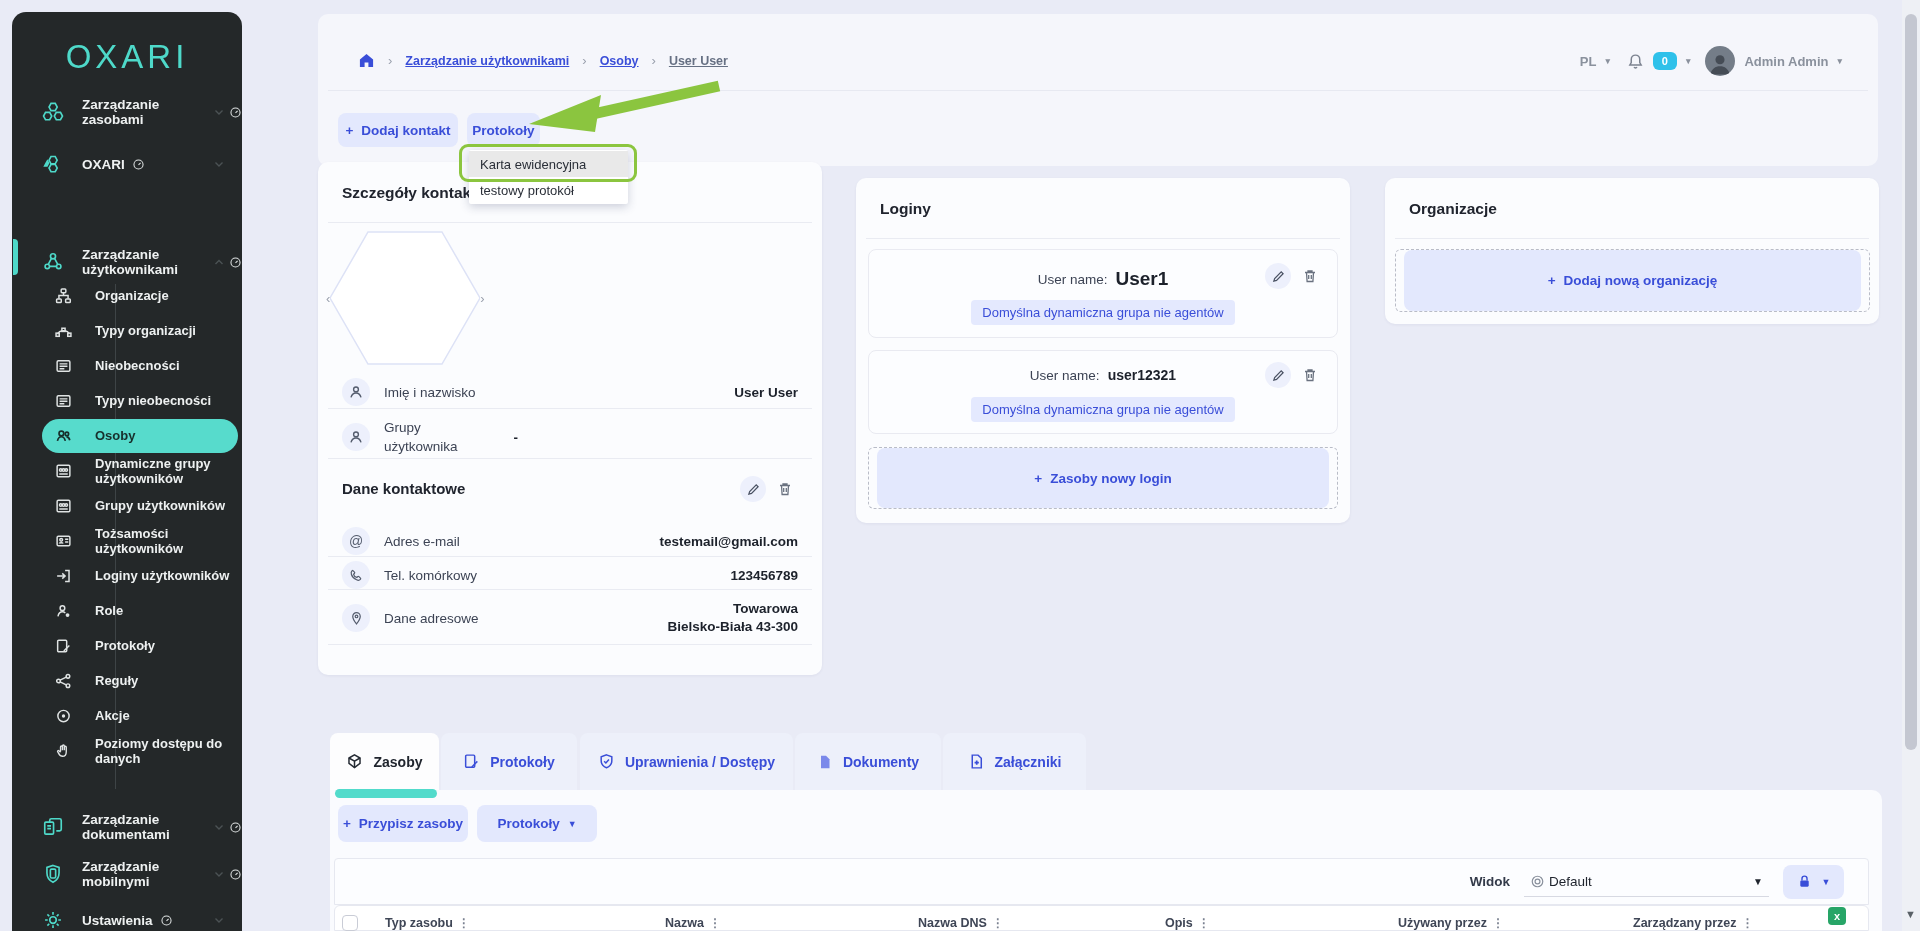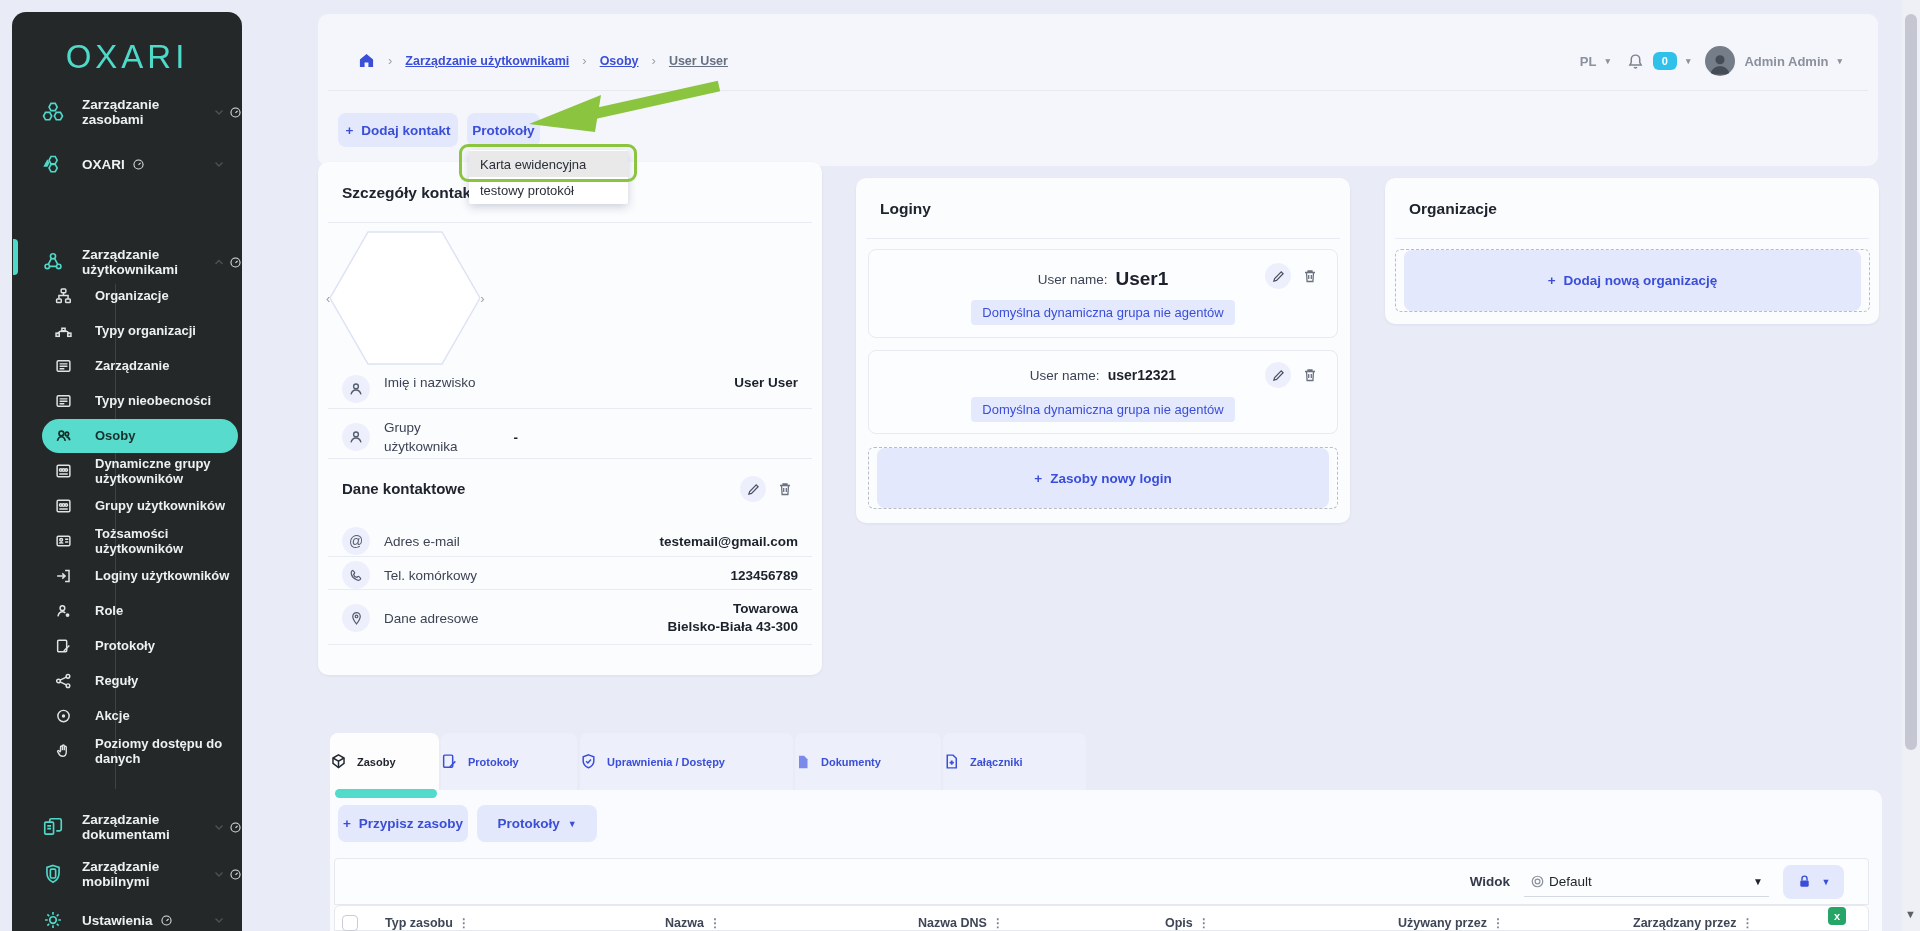--- a/index.html
+++ b/index.html
@@ -57,21 +57,21 @@
   .f-label{font-size:13.5px;color:#3c4354}
   .f-value{font-size:13.5px;font-weight:700;color:#1c212b}
   .iconbtn{width:26px;height:26px;border-radius:50%;background:#edf0fc;display:flex;align-items:center;justify-content:center;cursor:pointer;color:#4a5263}
   .iconbtn.plain{background:transparent;color:#6a7280}
   .pill-badge{background:#e4e9fe;color:#3a4ed8;font-size:13px;padding:5px 11px;border-radius:4px;white-space:nowrap}
   .dashed-box{position:absolute;border:1.5px dashed #b9bcc7;border-radius:6px;display:flex;align-items:center;justify-content:center}
   .dashed-box .lav-btn{width:100%;height:100%;margin:8px}
   .login-box{position:absolute;left:12px;width:470px;border:1px solid #e9eaf1;border-radius:8px;background:#fcfdff}
 
   
-  .tab{position:absolute;top:733px;height:57px;background:#edf0fa;border-radius:8px 8px 0 0;display:flex;align-items:center;justify-content:flex-start;gap:10px;color:#3a4ed8;font-size:11px;font-weight:700;cursor:pointer}
+  .tab{position:absolute;top:733px;height:57px;background:#edf0fa;border-radius:8px 8px 0 0;display:flex;align-items:center;justify-content:center;gap:10px;color:#3a4ed8;font-size:14px;font-weight:700;cursor:pointer}
   .tab.active{background:#fdfdfe;color:#20252e}
   .tab-underline{position:absolute;left:335px;top:789px;width:102px;height:9px;border-radius:5px;background:#52dbcb;z-index:5}
   .bottom-panel{position:absolute;left:330px;top:790px;width:1552px;height:141px;background:#fafbfe;border-radius:0 10px 0 0}
   .btn-assign{position:absolute;left:8px;top:15px;width:130px;height:37px}
   .btn-protocols2{position:absolute;left:147px;top:15px;width:120px;height:37px}
   .toolbar-box{position:absolute;left:4px;top:68px;width:1535px;height:47px;background:#fcfdff;border:1px solid #e6e8f0;border-radius:4px 4px 0 0;display:flex;align-items:center;justify-content:flex-end;gap:14px;padding-right:24px}
   .view-select{display:flex;align-items:center;gap:4px;border-bottom:1px solid #d7d9e2;width:245px;height:30px;padding:0 6px;cursor:pointer}
   .lock-btn{width:61px;height:34px;background:#e3e8fd;border-radius:8px;display:flex;align-items:center;justify-content:center;gap:10px;cursor:pointer;color:#3a4ed8}
   .table-panel{position:absolute;left:4px;top:115px;width:1535px;height:26px;background:#ffffff;border:1px solid #e6e8f0;border-radius:6px 6px 0 0}
   .th{position:absolute;top:10px;display:flex;align-items:center;gap:5px;font-size:12.5px;font-weight:700;color:#3f4656}
@@ -188,21 +188,21 @@
         </span>
       <span>Typy organizacji</span>
     </div>
     <div class="child">
       <span class="cicon">
           <svg viewBox="0 0 16 16" width="17" height="17" fill="none" stroke="currentColor" stroke-width="1.4">
             <rect x="2" y="3" width="12" height="10" rx="1.2"></rect>
             <path d="M4.3 6h7.4M4.3 8.3h7.4M4.3 10.6h4.5"></path>
           </svg>
         </span>
-      <span>Zarządzanie</span>
+      <span>Nieobecności</span>
     </div>
     <div class="child">
       <span class="cicon">
           <svg viewBox="0 0 16 16" width="17" height="17" fill="none" stroke="currentColor" stroke-width="1.4">
             <rect x="2" y="3" width="12" height="10" rx="1.2"></rect>
             <path d="M4.3 6h7.4M4.3 8.3h7.4M4.3 10.6h4.5"></path>
           </svg>
         </span>
       <span>Typy nieobecności</span>
     </div>
@@ -437,21 +437,21 @@
   <div class="divider" style="top:60px"></div>
 
   <div class="hex-wrap">
     <span class="hex-arrow">‹</span>
     <svg width="150" height="136" viewBox="0 0 150 136">
       <polygon points="112,2 150,68 112,134 38,134 0,68 38,2" fill="#ffffff" stroke="#dde2f6" stroke-width="1.5"></polygon>
     </svg>
     <span class="hex-arrow">›</span>
   </div>
 
-  <div class="abs" style="left:24px;top:213px;right:24px;height:34px;display:flex;align-items:flex-start;gap:14px">
+  <div class="abs" style="left:24px;top:213px;right:24px;height:34px;display:flex;align-items:center;gap:14px">
     <span class="rowicon">
         <svg viewBox="0 0 16 16" width="16" height="16" fill="none" stroke="currentColor" stroke-width="1.4">
           <circle cx="8" cy="5.4" r="2.4"></circle>
           <path d="M3 13.4c.8-3 2.9-4.4 5-4.4s4.2 1.4 5 4.4"></path>
         </svg>
       </span>
     <span class="f-label">Imię i nazwisko</span>
     <span class="f-value" style="margin-left:auto">User User</span>
   </div>
   <div class="divider" style="top:246px"></div>

